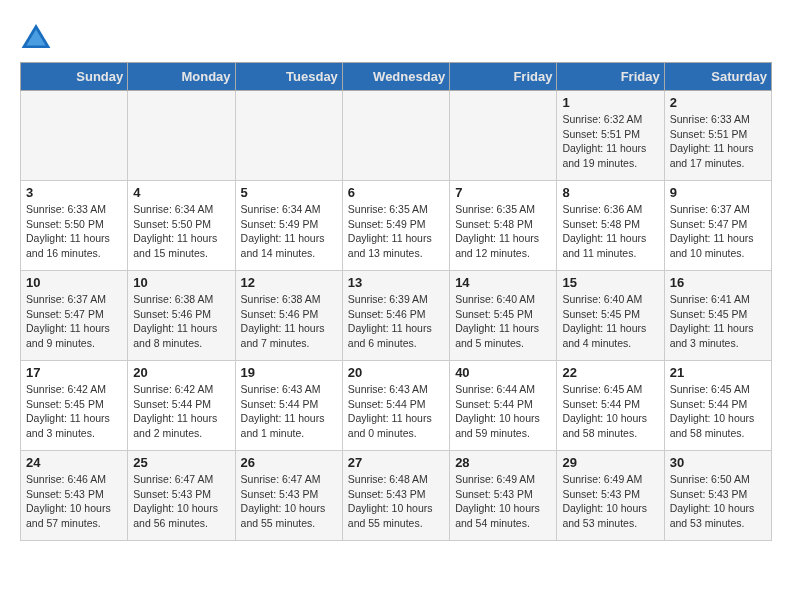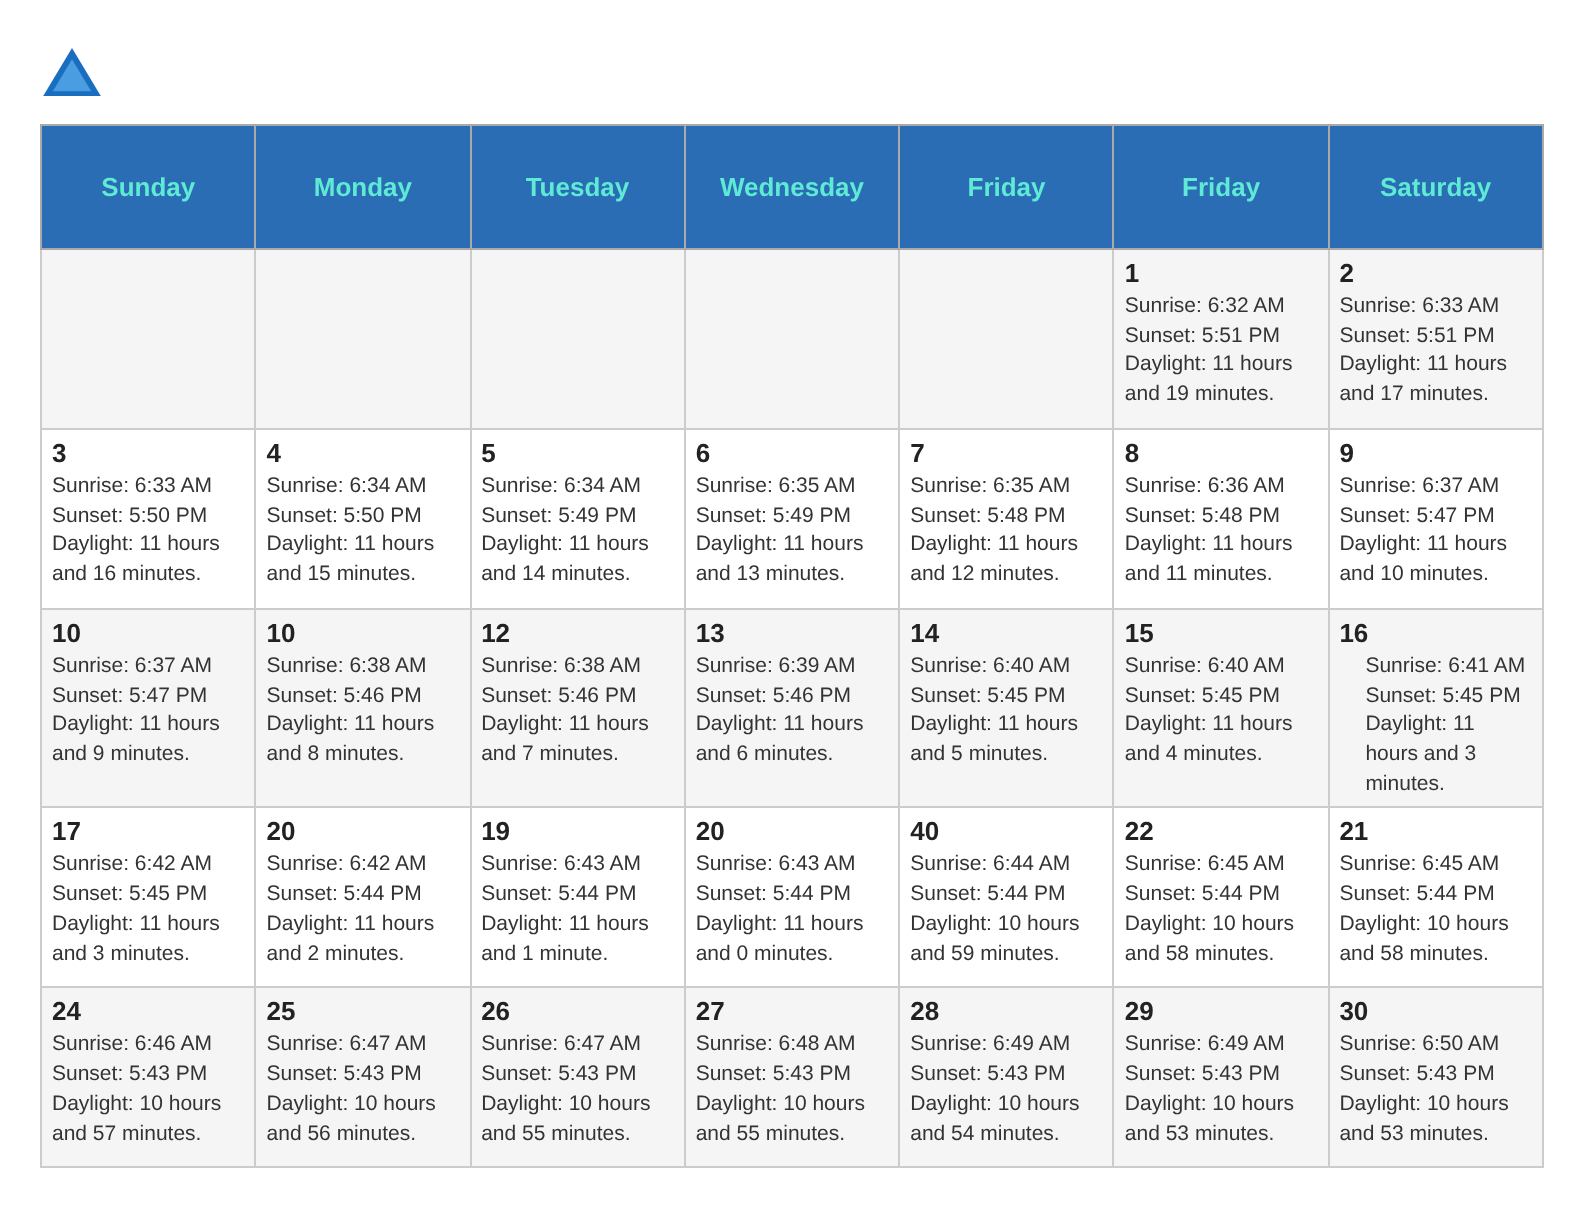--- a/index.html
+++ b/index.html
@@ -44,25 +44,25 @@
       font-size: 16px;
       color: #444;
     }
     table {
       width: 100%;
       border-collapse: collapse;
       table-layout: fixed;
     }
     thead tr th {
       background-color: #2a6db5;
-      color: #5eead4;
+      color: #e5e5e5;
       font-size: 13px;
       font-weight: bold;
-      padding: 23px 4px;
-      text-align: center;
+      padding: 6px 4px;
+      text-align: right;
       border: 1px solid #aaa;
     }
     tbody tr td {
       border: 1px solid #ccc;
       vertical-align: top;
       padding: 4px 5px;
       font-size: 11px;
       color: #222;
       min-height: 80px;
       height: 90px;
@@ -213,21 +213,21 @@
 Daylight: 11 hours and 5 minutes.</div>
         </td>
         <td>
           <div class="day-number">15</div>
           <div class="day-info" style="white-space: pre-line;">Sunrise: 6:40 AM
 Sunset: 5:45 PM
 Daylight: 11 hours and 4 minutes.</div>
         </td>
         <td>
           <div class="day-number">16</div>
-          <div class="day-info" style="white-space: pre-line; margin-left: 13px;">Sunrise: 6:41 AM
+          <div class="day-info" style="white-space: pre-line;">Sunrise: 6:41 AM
 Sunset: 5:45 PM
 Daylight: 11 hours and 3 minutes.</div>
         </td>
       </tr>
       <tr>
         <td>
           <div class="day-number">17</div>
           <div class="day-info" style="white-space: pre-line;">Sunrise: 6:42 AM
 Sunset: 5:45 PM
 Daylight: 11 hours and 3 minutes.</div>

